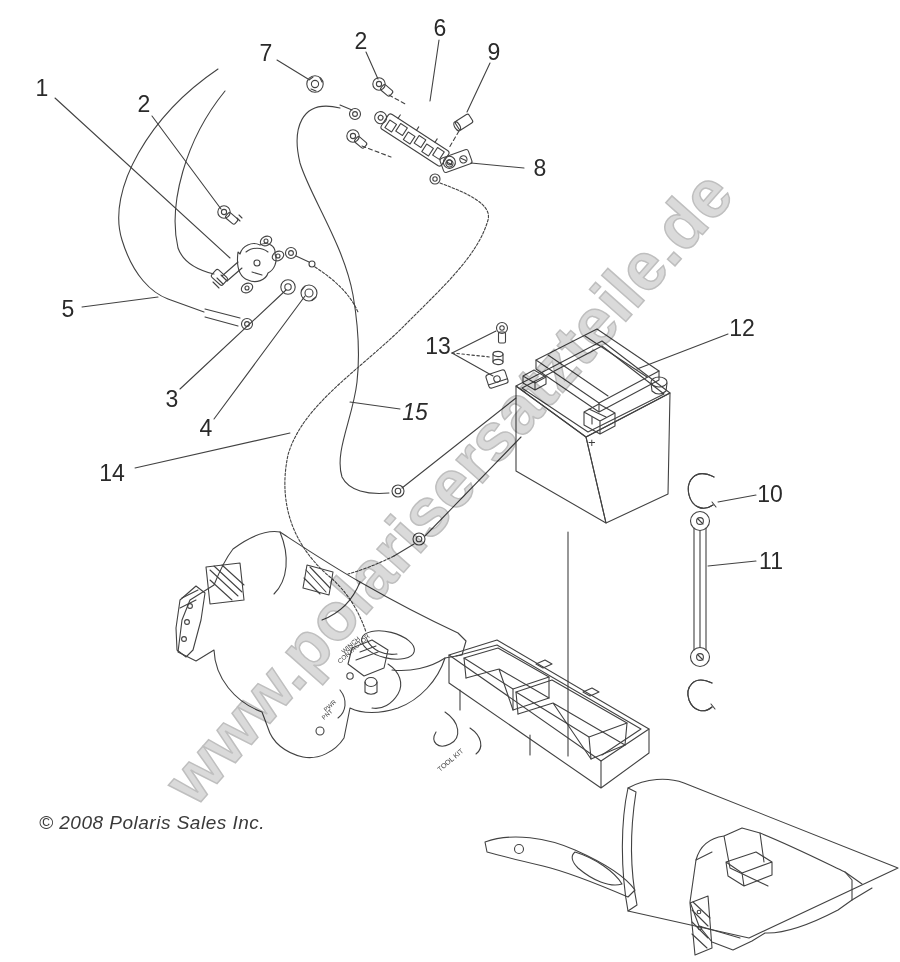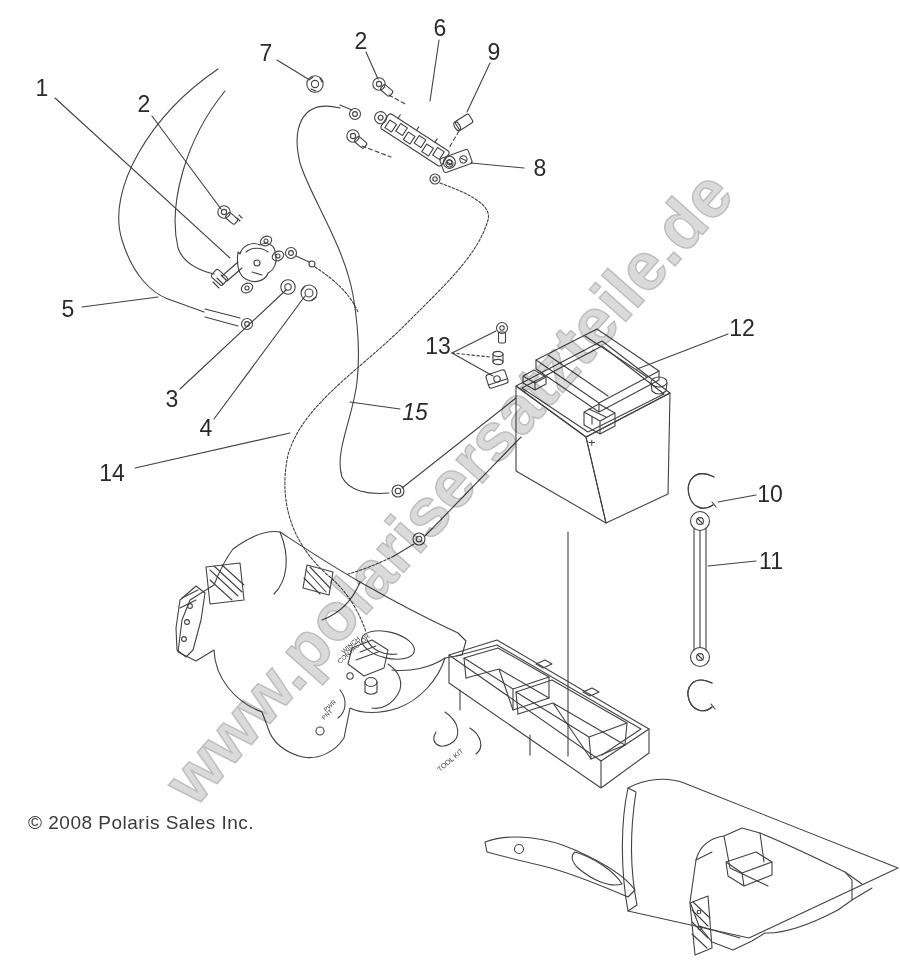--- a/index.html
+++ b/index.html
@@ -24,22 +24,22 @@
     transform-origin:center center;
     white-space:nowrap;font-weight:bold;font-size:67px;letter-spacing:0px;
     color:#dadada;-webkit-text-stroke:1.5px #bfbfbf;
     mix-blend-mode:multiply;pointer-events:none;
   }
   .callout{
     position:absolute;z-index:3;transform:translate(-50%,-50%);
     font-size:23px;color:#2a2a2a;font-family:"Liberation Sans",sans-serif;
   }
   #copyright{
-    position:absolute;left:28px;top:812px;z-index:3;
-    font-size:19px;color:#3a3a3a;letter-spacing:0.5px;
+    position:absolute;left:39px;top:812px;z-index:3;
+    font-size:19px;color:#3a3a3a;letter-spacing:0.5px;font-style:italic;
   }
 </style>
 </head>
 <body>
 
 <div id="stage">
 
 <svg id="art" width="900" height="962" viewBox="0 0 900 962">
 
   <g>

